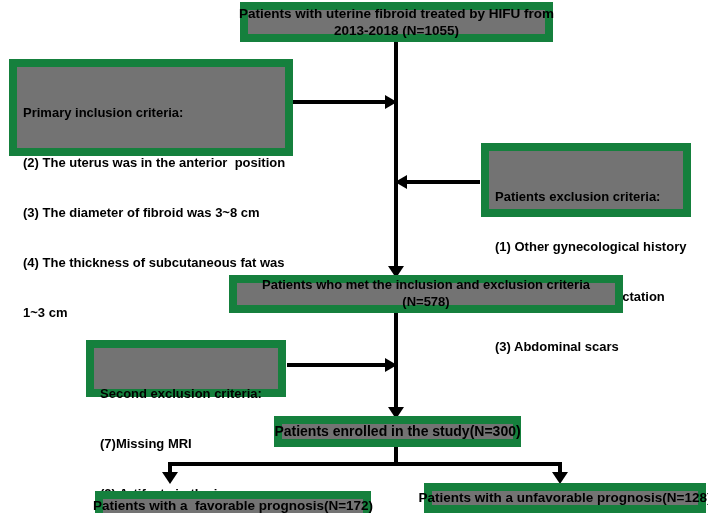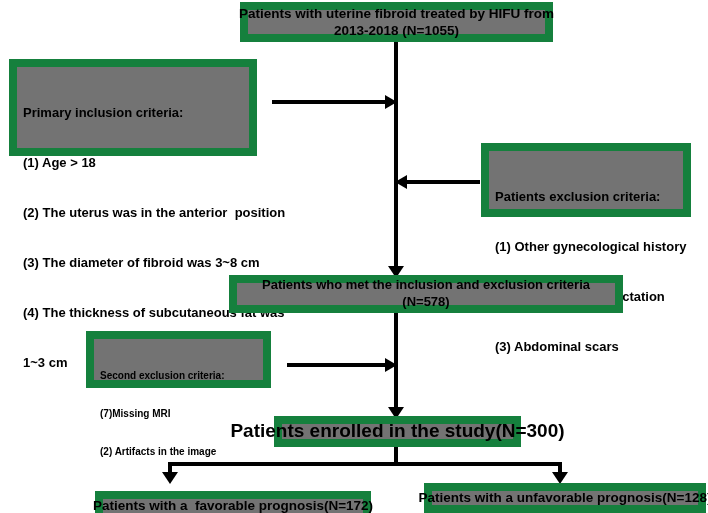--- a/index.html
+++ b/index.html
@@ -112,50 +112,49 @@
   <div class="arrow-down" style="left:162px; top:472px;"></div>
   <div class="arrow-down" style="left:552px; top:472px;"></div>
 
   <div class="node center" style="left:240px; top:2px; width:313px; height:40px; font-size:13.5px;">
     <div>
       <span class="line">Patients with uterine fibroid treated by HIFU from</span>
       <span class="line">2013-2018 (N=1055)</span>
     </div>
   </div>
 
-  <div class="node listbox" style="left:9px; top:59px; width:248px; height:97px; font-size:13px;">
+  <div class="node listbox" style="left:9px; top:59px; width:284px; height:97px; font-size:13px;">
     <span class="line">Primary inclusion criteria:</span>
-    <span class="line">(1) Age &gt; 18</span>
     <span class="line">(2) The uterus was in the anterior  position</span>
     <span class="line">(3) The diameter of fibroid was 3~8 cm</span>
     <span class="line">(4) The thickness of subcutaneous fat was</span>
     <span class="line">1~3 cm</span>
   </div>
 
   <div class="node listbox" style="left:481px; top:143px; width:210px; height:74px; font-size:13px;">
     <span class="line">Patients exclusion criteria:</span>
     <span class="line">(1) Other gynecological history</span>
     <span class="line">(2) Pregnancy and lactation</span>
     <span class="line">(3) Abdominal scars</span>
   </div>
 
   <div class="node center" style="left:229px; top:275px; width:394px; height:38px; font-size:13px;">
     <div>
       <span class="line">Patients who met the inclusion and exclusion criteria</span>
       <span class="line">(N=578)</span>
     </div>
   </div>
 
-  <div class="node listbox" style="left:86px; top:331px; width:185px; height:57px; font-size:10px;">
+  <div class="node listbox" style="left:86px; top:340px; width:200px; height:57px; font-size:13px;">
     <span class="line">Second exclusion criteria:</span>
     <span class="line">(7)Missing MRI</span>
     <span class="line">(2) Artifacts in the image</span>
   </div>
 
-  <div class="node center" style="left:274px; top:416px; width:247px; height:31px; font-size:19px;">
+  <div class="node center" style="left:274px; top:416px; width:247px; height:31px; font-size:14px;">
     <span class="line">Patients enrolled in the study(N=300)</span>
   </div>
 
   <div class="node center" style="left:95px; top:467px; width:276px; height:30px; font-size:13.5px;margin-top:24px;">
     <span class="line">Patients with a  favorable prognosis(N=172)</span>
   </div>
 
   <div class="node center" style="left:424px; top:483px; width:282px; height:30px; font-size:13.5px;">
     <span class="line">Patients with a unfavorable prognosis(N=128)</span>
   </div>

